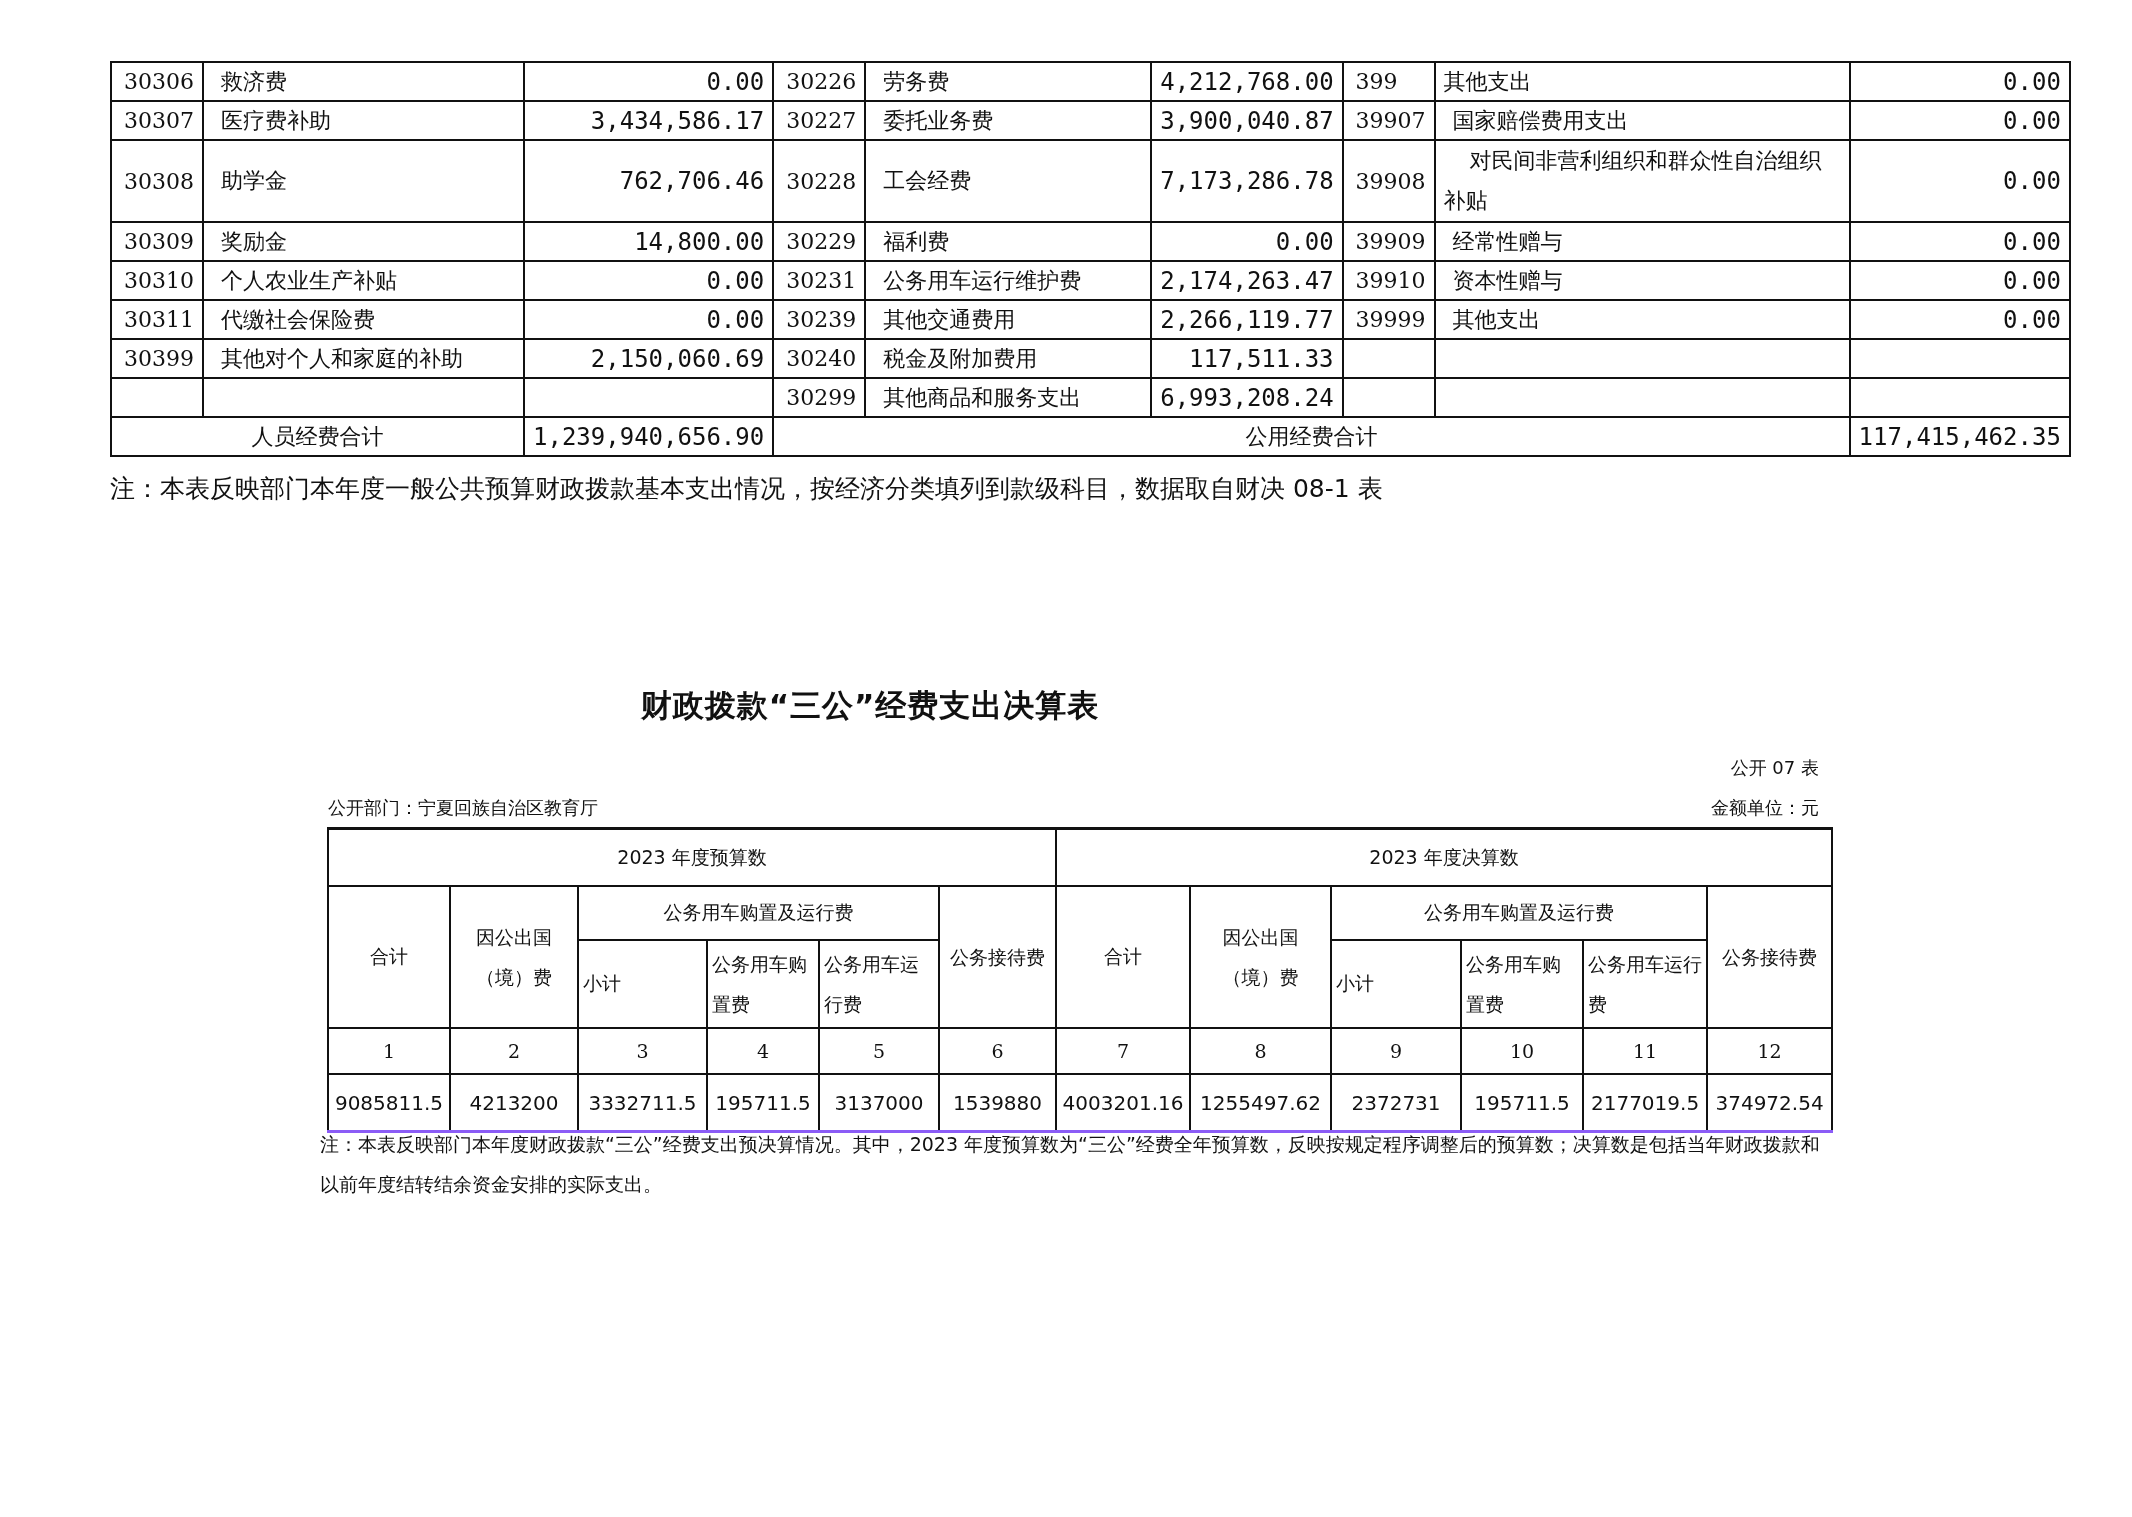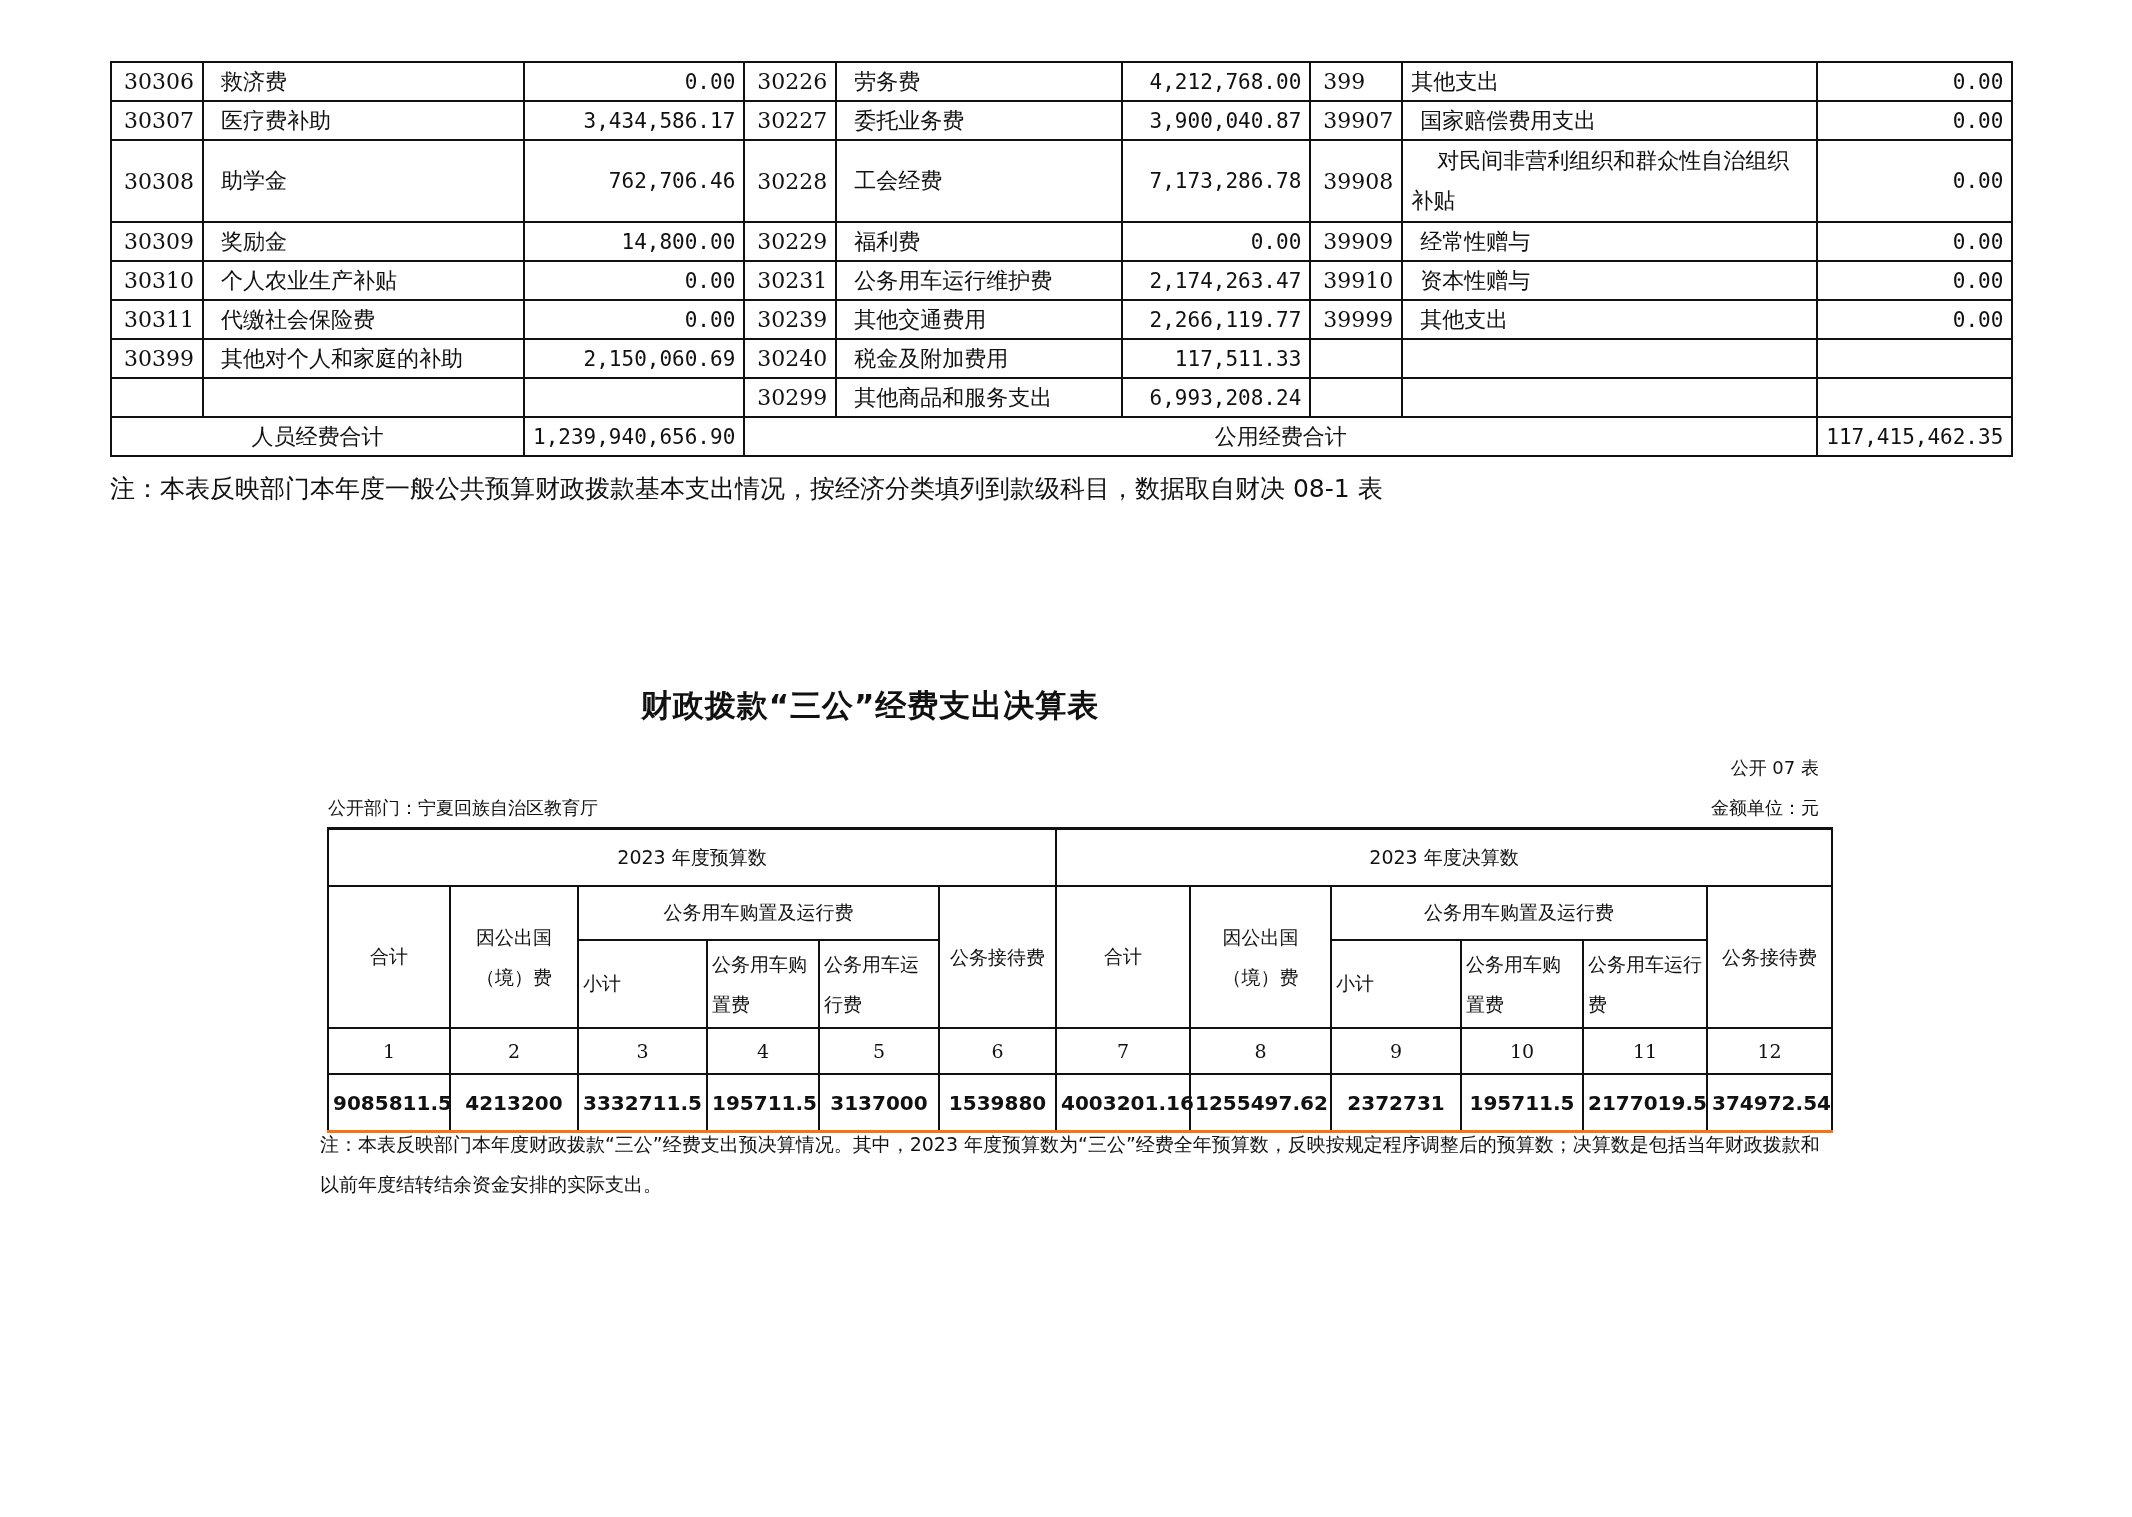--- a/index.html
+++ b/index.html
@@ -2,40 +2,40 @@
 <html><head>
 <meta charset="utf-8">
 <style>
   html, body { margin:0; padding:0; background:#ffffff; }
   body { width:2132px; height:1517px; position:relative; overflow:hidden;
          font-family:"DejaVu Serif","Liberation Serif",serif; color:#111; }
   .t1 { position:absolute; left:110px; top:53px; border-collapse:collapse;margin-top:8px; }
   .t1 td { border:2px solid #111; height:37px; font-size:22px; padding:0 8px; white-space:nowrap; }
   .t1 td.code { width:68px; padding-left:12px; }
   .t1 td.name { padding-left:17px; }
-  .t1 td.num { text-align:right; font-family:"DejaVu Sans Mono","Liberation Mono",monospace; font-size:21px; }
+  .t1 td.num { text-align:right; font-family:"DejaVu Sans Mono","Liberation Mono",monospace; font-size:24px; }
   .t1 tr.tall td { height:77px; }
   .t1 td.wrap { white-space:normal; line-height:40px; }
   .t1 td.total { text-align:center; }
   .c1 { width:68px; } .c2 { width:321px; } .c3 { width:206px; }
   .c4 { width:68px; } .c5 { width:286px; } .c6 { width:188px; }
   .c7 { width:68px; } .c8 { width:415px; } .c9 { width:178px; }
   .note1 { position:absolute; left:110px; top:472px; font-size:25px; font-family:"DejaVu Sans","Liberation Sans",sans-serif; }
   .title2 { position:absolute; left:0; width:1740px; top:685px; text-align:center; font-size:31px; font-weight:bold; font-family:"DejaVu Sans","Liberation Sans",sans-serif; letter-spacing:1px; }
   .tableno { position:absolute; right:313px; top:756px; font-size:18px; font-family:"DejaVu Sans","Liberation Sans",sans-serif; }
   .dept { position:absolute; left:328px; top:796px; font-size:18px; font-family:"DejaVu Sans","Liberation Sans",sans-serif; }
   .unit { position:absolute; right:313px; top:796px; font-size:18px; font-family:"DejaVu Sans","Liberation Sans",sans-serif; }
   .t2 { position:absolute; left:327px; top:827px; width:1504px; border-collapse:collapse; table-layout:fixed;
         font-family:"DejaVu Sans","Liberation Sans",sans-serif; font-size:19px; }
   .t2 td { border:2px solid #111; text-align:center; padding:2px 4px; }
   .t2 tr.r0 td { height:51px; border-top:3px solid #111; }
   .t2 tr.r1 td { height:48px; }
   .t2 tr.r2 td { height:82px; }
   .t2 tr.r3 td { height:40px; font-family:"DejaVu Serif","Liberation Serif",serif; }
-  .t2 tr.r4 td { height:51px; font-size:20px; border-bottom:3px solid #f97316;font-weight:bold; }
+  .t2 tr.r4 td { height:51px; font-size:20px; border-bottom:3px solid #8b5cf6; }
   .t2 td.left { text-align:left; }
   .t2 td.lh { line-height:40px; }
   .note2 { position:absolute; left:320px; top:1124px; width:1500px; font-size:19px; line-height:40px; font-family:"DejaVu Sans","Liberation Sans",sans-serif; }
 </style>
 </head>
 <body>
 
 <table class="t1">
   <colgroup>
     <col class="c1">

